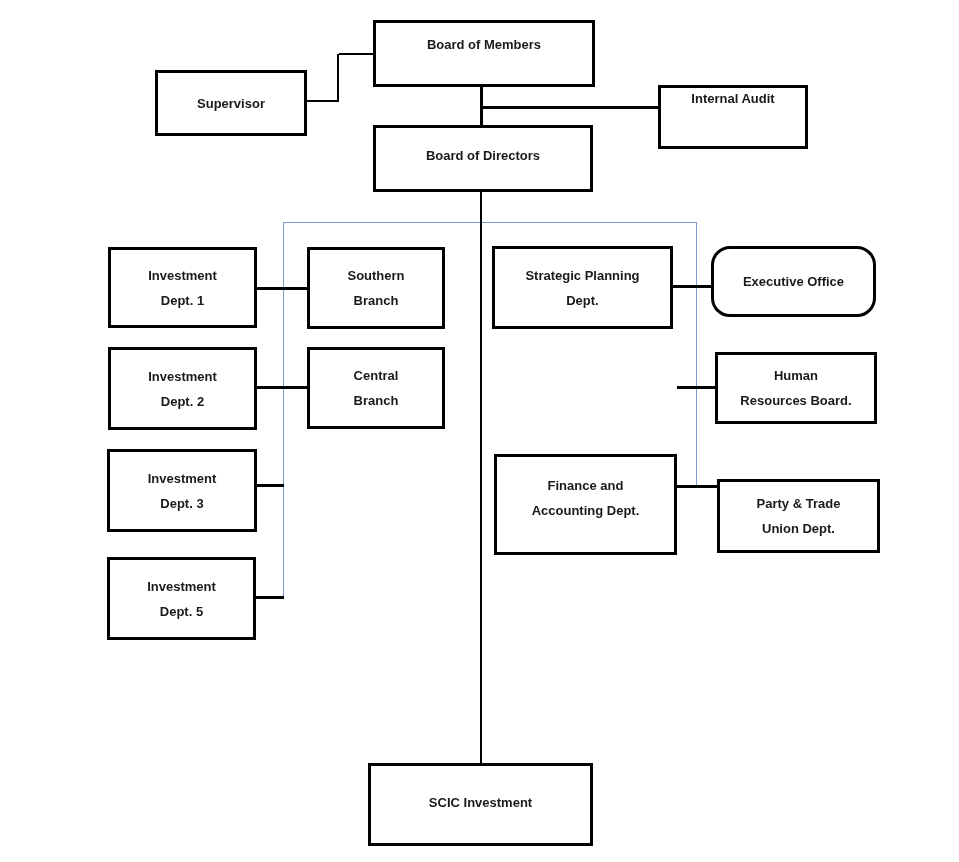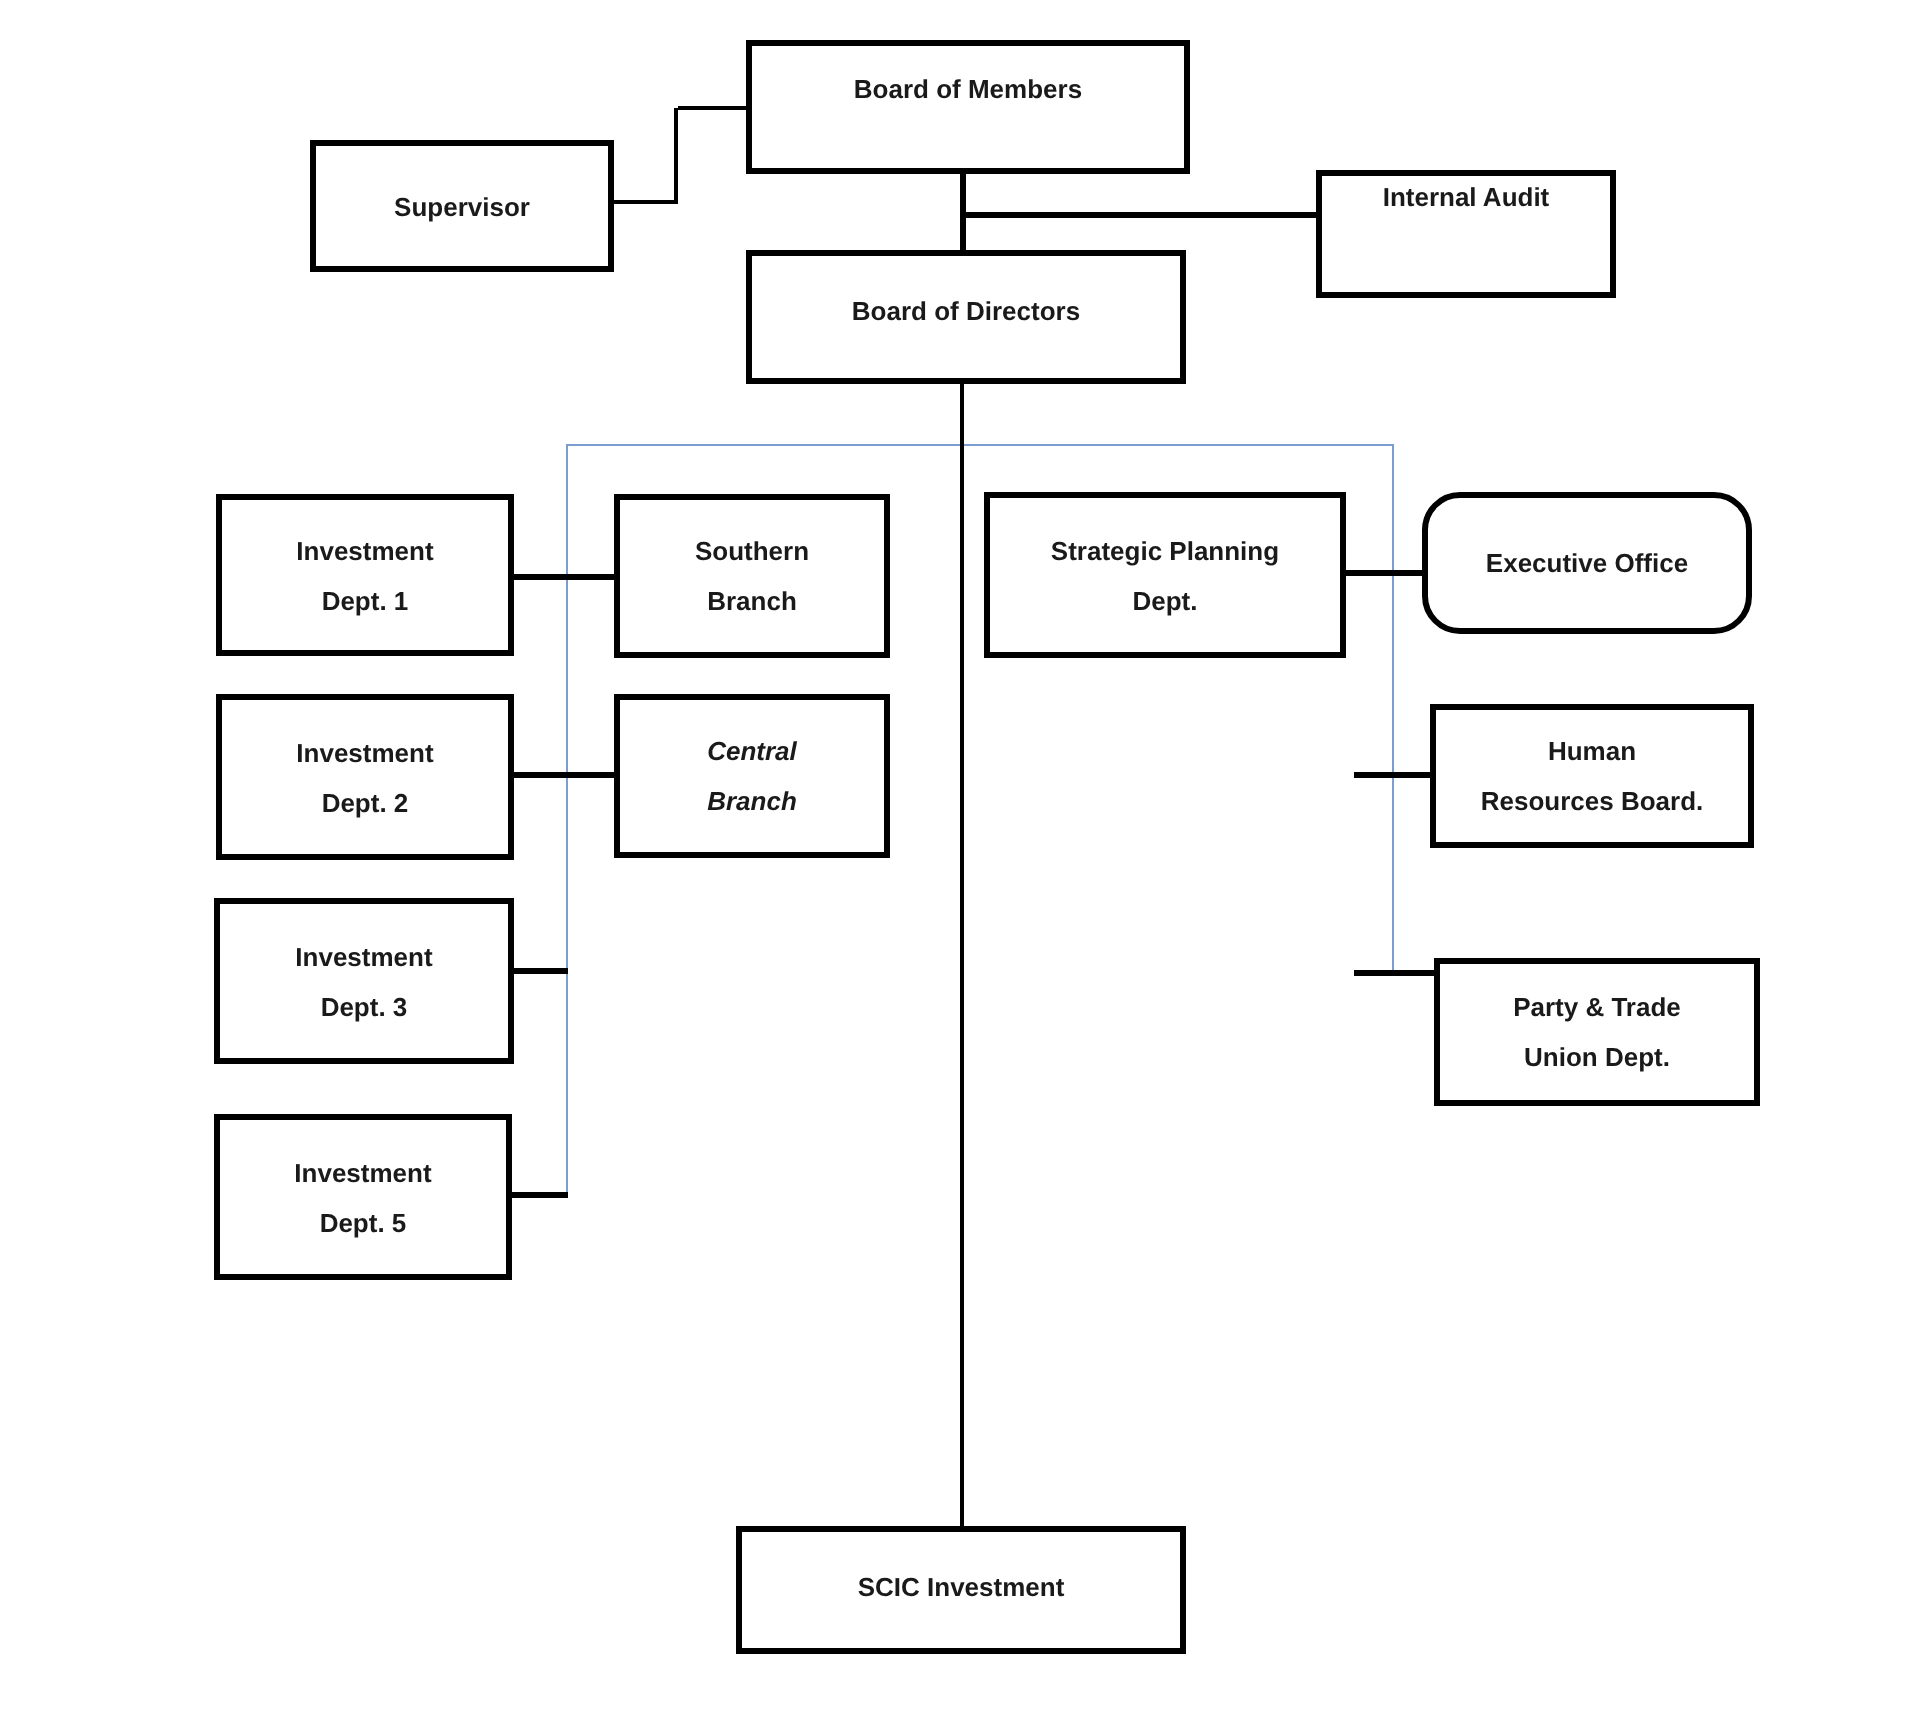--- a/index.html
+++ b/index.html
@@ -41,28 +41,28 @@
   
   #n-bom  { left: 373px; top: 20px;  width: 222px; height: 67px;  padding-bottom: 18px; }
   #n-sup  { left: 155px; top: 70px;  width: 152px; height: 66px; }
   #n-ia   { left: 658px; top: 85px;  width: 150px; height: 64px;  padding-bottom: 38px; }
   #n-bod  { left: 373px; top: 125px; width: 220px; height: 67px;  padding-bottom: 6px; }
   #n-inv1 { left: 108px; top: 247px; width: 149px; height: 81px; }
   #n-inv2 { left: 108px; top: 347px; width: 149px; height: 83px; }
   #n-inv3 { left: 107px; top: 449px; width: 150px; height: 83px; }
   #n-inv5 { left: 107px; top: 557px; width: 149px; height: 83px; }
   #n-sb   { left: 307px; top: 247px; width: 138px; height: 82px; }
-  #n-cb   { left: 307px; top: 347px; width: 138px; height: 82px; font-style: italic; }
+  #n-cb   { left: 307px; top: 347px; width: 138px; height: 82px; }
   #n-sp   { left: 492px; top: 246px; width: 181px; height: 83px; }
   #n-lr   { left: 492px; top: 347px; width: 185px; height: 91px;  padding-bottom: 22px; }
   #n-fa   { left: 494px; top: 454px; width: 183px; height: 101px; padding-bottom: 14px; }
   #n-eo   { left: 711px; top: 246px; width: 165px; height: 71px; border-radius: 19px; }
   #n-hr   { left: 715px; top: 352px; width: 162px; height: 72px; }
   #n-pt   { left: 717px; top: 447px; width: 163px; height: 74px; margin-top: 32px; }
-  #n-scic { left: 368px; top: 763px; width: 225px; height: 64px;  padding-bottom: 4px; }
+  #n-scic { left: 368px; top: 763px; width: 225px; height: 83px;  padding-bottom: 4px; }
 
   
   #l-sup-h1 { left: 307px; top: 100px; width: 31px;  height: 2px; }
   #l-sup-v  { left: 337px; top: 54px;  width: 2px;   height: 48px; }
   #l-sup-h2 { left: 339px; top: 53px;  width: 34px;  height: 2px; }
   #l-bm-bd  { left: 480px; top: 87px;  width: 3px;   height: 38px; }
   #l-ia     { left: 483px; top: 106px; width: 175px; height: 3px; }
   #l-trunk  { left: 480px; top: 192px; width: 2px;   height: 571px; }
   #l-c1     { left: 257px; top: 287px; width: 50px;  height: 3px; }
   #l-c2     { left: 257px; top: 386px; width: 50px;  height: 3px; }
@@ -111,20 +111,22 @@
   <div class="node" id="n-inv3">Investment
 Dept. 3</div>
   <div class="node" id="n-inv5">Investment
 Dept. 5</div>
   <div class="node" id="n-sb">Southern
 Branch</div>
   <div class="node" id="n-cb">Central
 Branch</div>
   <div class="node" id="n-sp">Strategic Planning
 Dept.</div>
+  <div class="node" id="n-fa">Finance and
+Accounting Dept.</div>
   <div class="node" id="n-eo">Executive Office</div>
   <div class="node" id="n-hr">Human
 Resources Board.</div>
   <div class="node" id="n-pt">Party &amp; Trade
 Union Dept.</div>
   <div class="node" id="n-scic">SCIC Investment</div>
 
 </div>
 
 </body></html>

